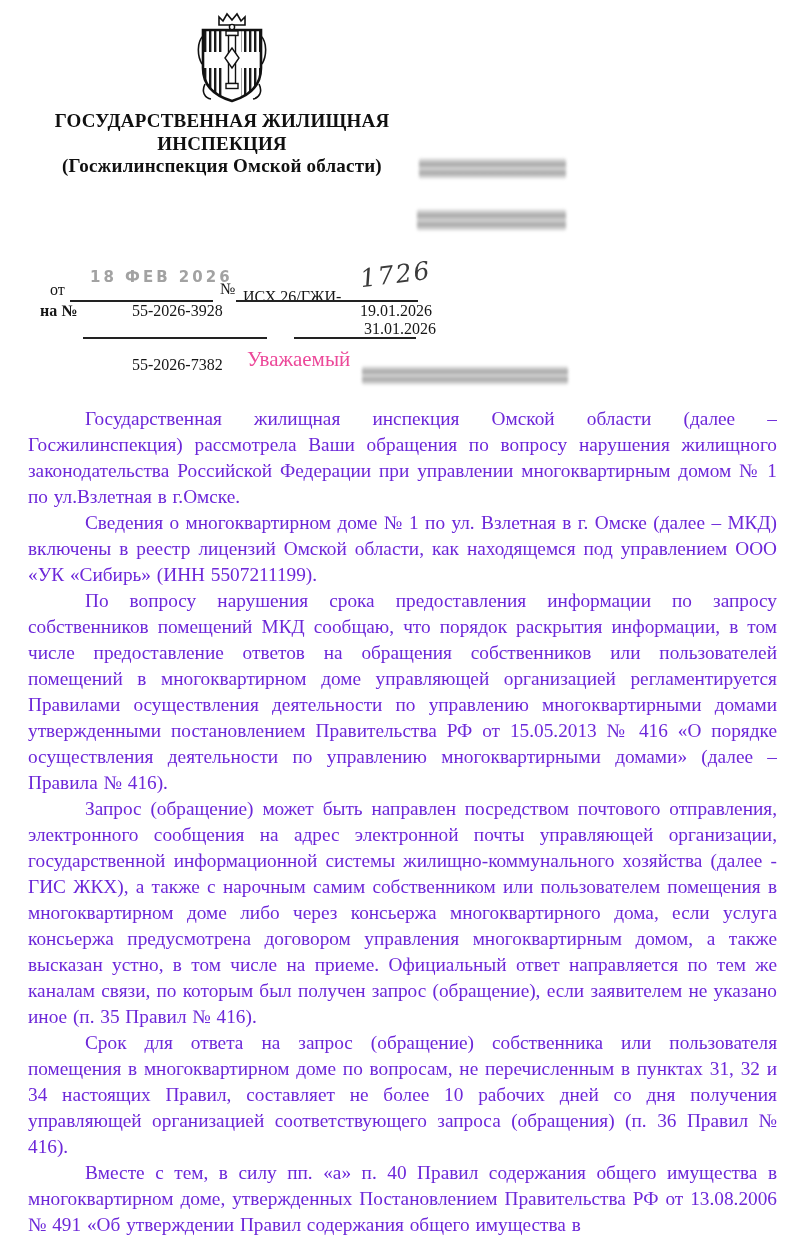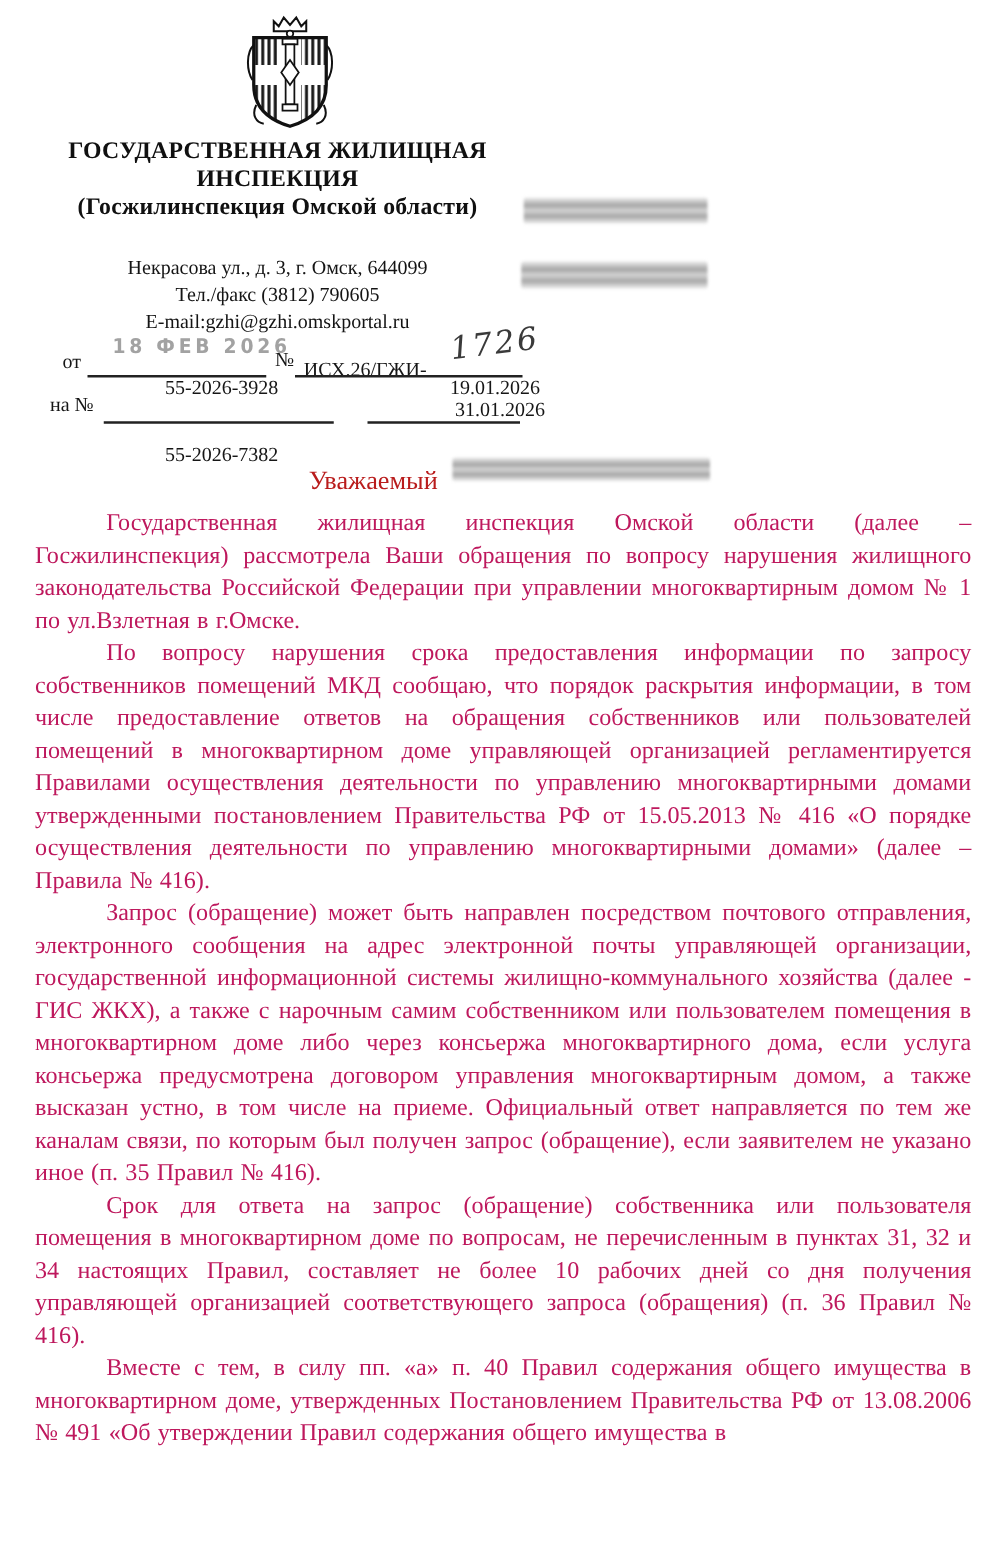--- a/index.html
+++ b/index.html
@@ -35,35 +35,35 @@
   }
   .ref{position:absolute;font-size:16px;color:#161616;white-space:nowrap;}
   .lbl-from{left:50px;top:281px;}
   .lbl-no{left:220px;top:280px;}
   .out-prefix{left:243px;top:288px;}
   .hand-number{
     position:absolute;left:360px;top:260px;
     font-style:italic;font-family:"DejaVu Serif",serif;font-size:25px;color:#3a3a3a;
     transform:rotate(-7deg);letter-spacing:2px;white-space:nowrap;
   }
-  .lbl-reply{left:40px;top:316px;}
+  .lbl-reply{left:40px;top:302px;font-weight:bold;}
   .in-num-1{left:132px;top:302px;}
   .in-date-1{left:320px;top:302px;margin-left:40px;}
   .in-num-2{left:132px;top:320px;margin-top:36px;}
   .in-date-2{left:320px;top:320px;margin-left:44px;}
   .rule{position:absolute;height:2px;background:#222;}
   .rule-from{left:70px;top:300px;width:143px;}
   .rule-out{left:236px;top:300px;width:182px;}
   .rule-bottom-left{left:83px;top:337px;width:184px;}
   .rule-bottom-right{left:294px;top:337px;width:122px;}
   
-  .salutation{position:absolute;left:247px;top:372px;font-size:21px;color:#b91c1c;}
+  .salutation{position:absolute;left:247px;top:347px;font-size:21px;color:#ec4899;}
   .body-text{
     position:absolute;left:28px;top:406px;width:749px;
-    font-size:19.3px;line-height:26px;text-align:justify;color:#be185d;
+    font-size:19.3px;line-height:26px;text-align:justify;color:#6d28d9;
     word-spacing:1px;
   }
   .body-text p{margin:0;text-indent:57px;}
 </style>
 </head>
 <body>
 
 <div class="page">
 
   <div class="emblem">
@@ -99,25 +99,20 @@
       </g>
     </svg>
   </div>
 
   <div class="org-block">
     <div>ГОСУДАРСТВЕННАЯ ЖИЛИЩНАЯ</div>
     <div>ИНСПЕКЦИЯ</div>
     <div>(Госжилинспекция Омской области)</div>
   </div>
 
-  <div class="addr-block">
-    <div>Некрасова ул., д. 3, г. Омск, 644099</div>
-    <div>Тел./факс (3812) 790605</div>
-    <div>E-mail:gzhi@gzhi.omskportal.ru</div>
-  </div>
 
   <div class="redact" id="redact-header-1"></div>
   <div class="redact" id="redact-header-2"></div>
 
   <div class="stamp">18 ФЕВ 2026</div>
 
   <div class="ref lbl-from">от</div>
   <div class="rule rule-from"></div>
 
   <div class="ref lbl-no">№</div>
@@ -131,19 +126,20 @@
   <div class="ref in-num-2">55-2026-7382</div>
   <div class="ref in-date-2">31.01.2026</div>
   <div class="rule rule-bottom-left"></div>
   <div class="rule rule-bottom-right"></div>
 
   <div class="salutation">Уважаемый</div>
   <div class="redact" id="redact-name"></div>
 
   <div class="body-text">
     <p>Государственная жилищная инспекция Омской области (далее – Госжилинспекция) рассмотрела Ваши обращения по вопросу нарушения жилищного законодательства Российской Федерации при управлении многоквартирным домом № 1 по ул.Взлетная в г.Омске.</p>
+    <p>Сведения о многоквартирном доме № 1 по ул. Взлетная в г. Омске (далее – МКД) включены в реестр лицензий Омской области, как находящемся под управлением ООО «УК «Сибирь» (ИНН 5507211199).</p>
     <p>По вопросу нарушения срока предоставления информации по запросу собственников помещений МКД сообщаю, что порядок раскрытия информации, в том числе предоставление ответов на обращения собственников или пользователей помещений в многоквартирном доме управляющей организацией регламентируется Правилами осуществления деятельности по управлению многоквартирными домами утвержденными постановлением Правительства РФ от 15.05.2013 № 416 «О порядке осуществления деятельности по управлению многоквартирными домами» (далее – Правила № 416).</p>
     <p>Запрос (обращение) может быть направлен посредством почтового отправления, электронного сообщения на адрес электронной почты управляющей организации, государственной информационной системы жилищно-коммунального хозяйства (далее - ГИС ЖКХ), а также с нарочным самим собственником или пользователем помещения в многоквартирном доме либо через консьержа многоквартирного дома, если услуга консьержа предусмотрена договором управления многоквартирным домом, а также высказан устно, в том числе на приеме. Официальный ответ направляется по тем же каналам связи, по которым был получен запрос (обращение), если заявителем не указано иное (п. 35 Правил № 416).</p>
     <p>Срок для ответа на запрос (обращение) собственника или пользователя помещения в многоквартирном доме по вопросам, не перечисленным в пунктах 31, 32 и 34 настоящих Правил, составляет не более 10 рабочих дней со дня получения управляющей организацией соответствующего запроса (обращения) (п. 36 Правил № 416).</p>
     <p>Вместе с тем, в силу пп. «а» п. 40 Правил содержания общего имущества в многоквартирном доме, утвержденных Постановлением Правительства РФ от 13.08.2006 № 491 «Об утверждении Правил содержания общего имущества в</p>
   </div>
 
 </div>
 
 </body></html>

